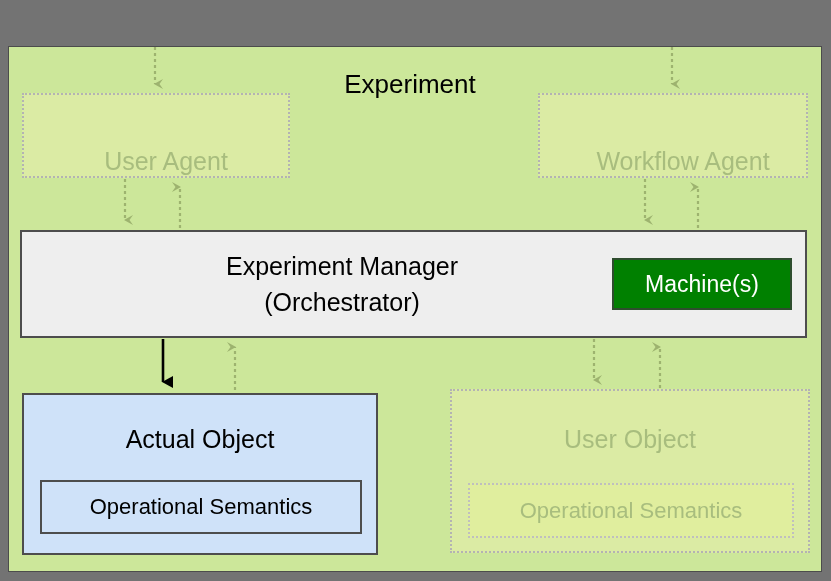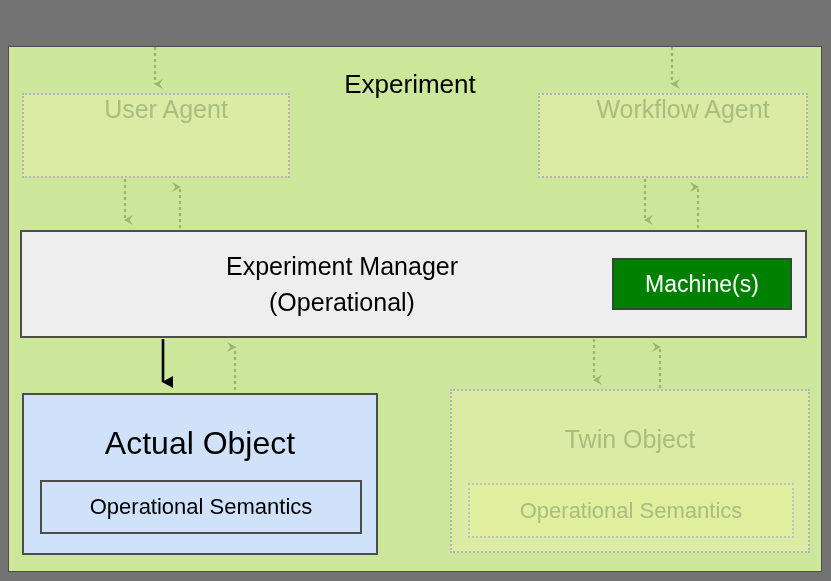--- a/index.html
+++ b/index.html
@@ -46,21 +46,21 @@
     white-space: nowrap;
   }
 
   
   .ghost-box {
     position: absolute;
     box-sizing: border-box;
     border: 2px dotted #b3b3b3;
     background: #dbeba4;
     display: flex;
-    align-items: flex-start;
+    align-items: flex-end;
     justify-content: center;
     padding-left: 20px;
   }
   .ghost-label {
     font-size: 25px;
     color: #a8bd7e;
     white-space: nowrap;
     text-align: center;
   }
 
@@ -168,21 +168,21 @@
     box-sizing: border-box;
     background: #cfe2f9;
     border: 2px solid #4d4d4d;
   }
   #actual-object-title {
     position: absolute;
     left: 0;
     top: 30px;
     width: 100%;
     text-align: center;
-    font-size: 32px;
+    font-size: 25px;
     color: #000000;
     white-space: nowrap;
   }
   #actual-inner-box {
     position: absolute;
     left: 16px;
     top: 85px;
     width: 322px;
     height: 54px;
     box-sizing: border-box;
@@ -271,34 +271,34 @@
     <span class="ghost-label">User Agent</span>
   </div>
 
   <div class="ghost-box" id="machine-agent-box">
     <span class="ghost-label">Workflow Agent</span>
   </div>
 
   <div id="manager-box">
     <div id="manager-text">
       <span id="manager-line1">Experiment Manager</span>
-      <span id="manager-line2">(Operational)</span>
+      <span id="manager-line2">(Orchestrator)</span>
     </div>
     <div id="workflow-box">
       <span id="workflow-label">Machine(s)</span>
     </div>
   </div>
 
   <div id="actual-object-box">
     <div id="actual-object-title">Actual Object</div>
     <div id="actual-inner-box">
       <span id="actual-inner-label">Operational Semantics</span>
     </div>
   </div>
 
   <div class="ghost-box" id="twin-object-box">
-    <div id="twin-object-title">Twin Object</div>
+    <div id="twin-object-title">User Object</div>
     <div id="twin-inner-box">
       <span id="twin-inner-label">Operational Semantics</span>
     </div>
   </div>
 
 </div>
 
 </body></html>

